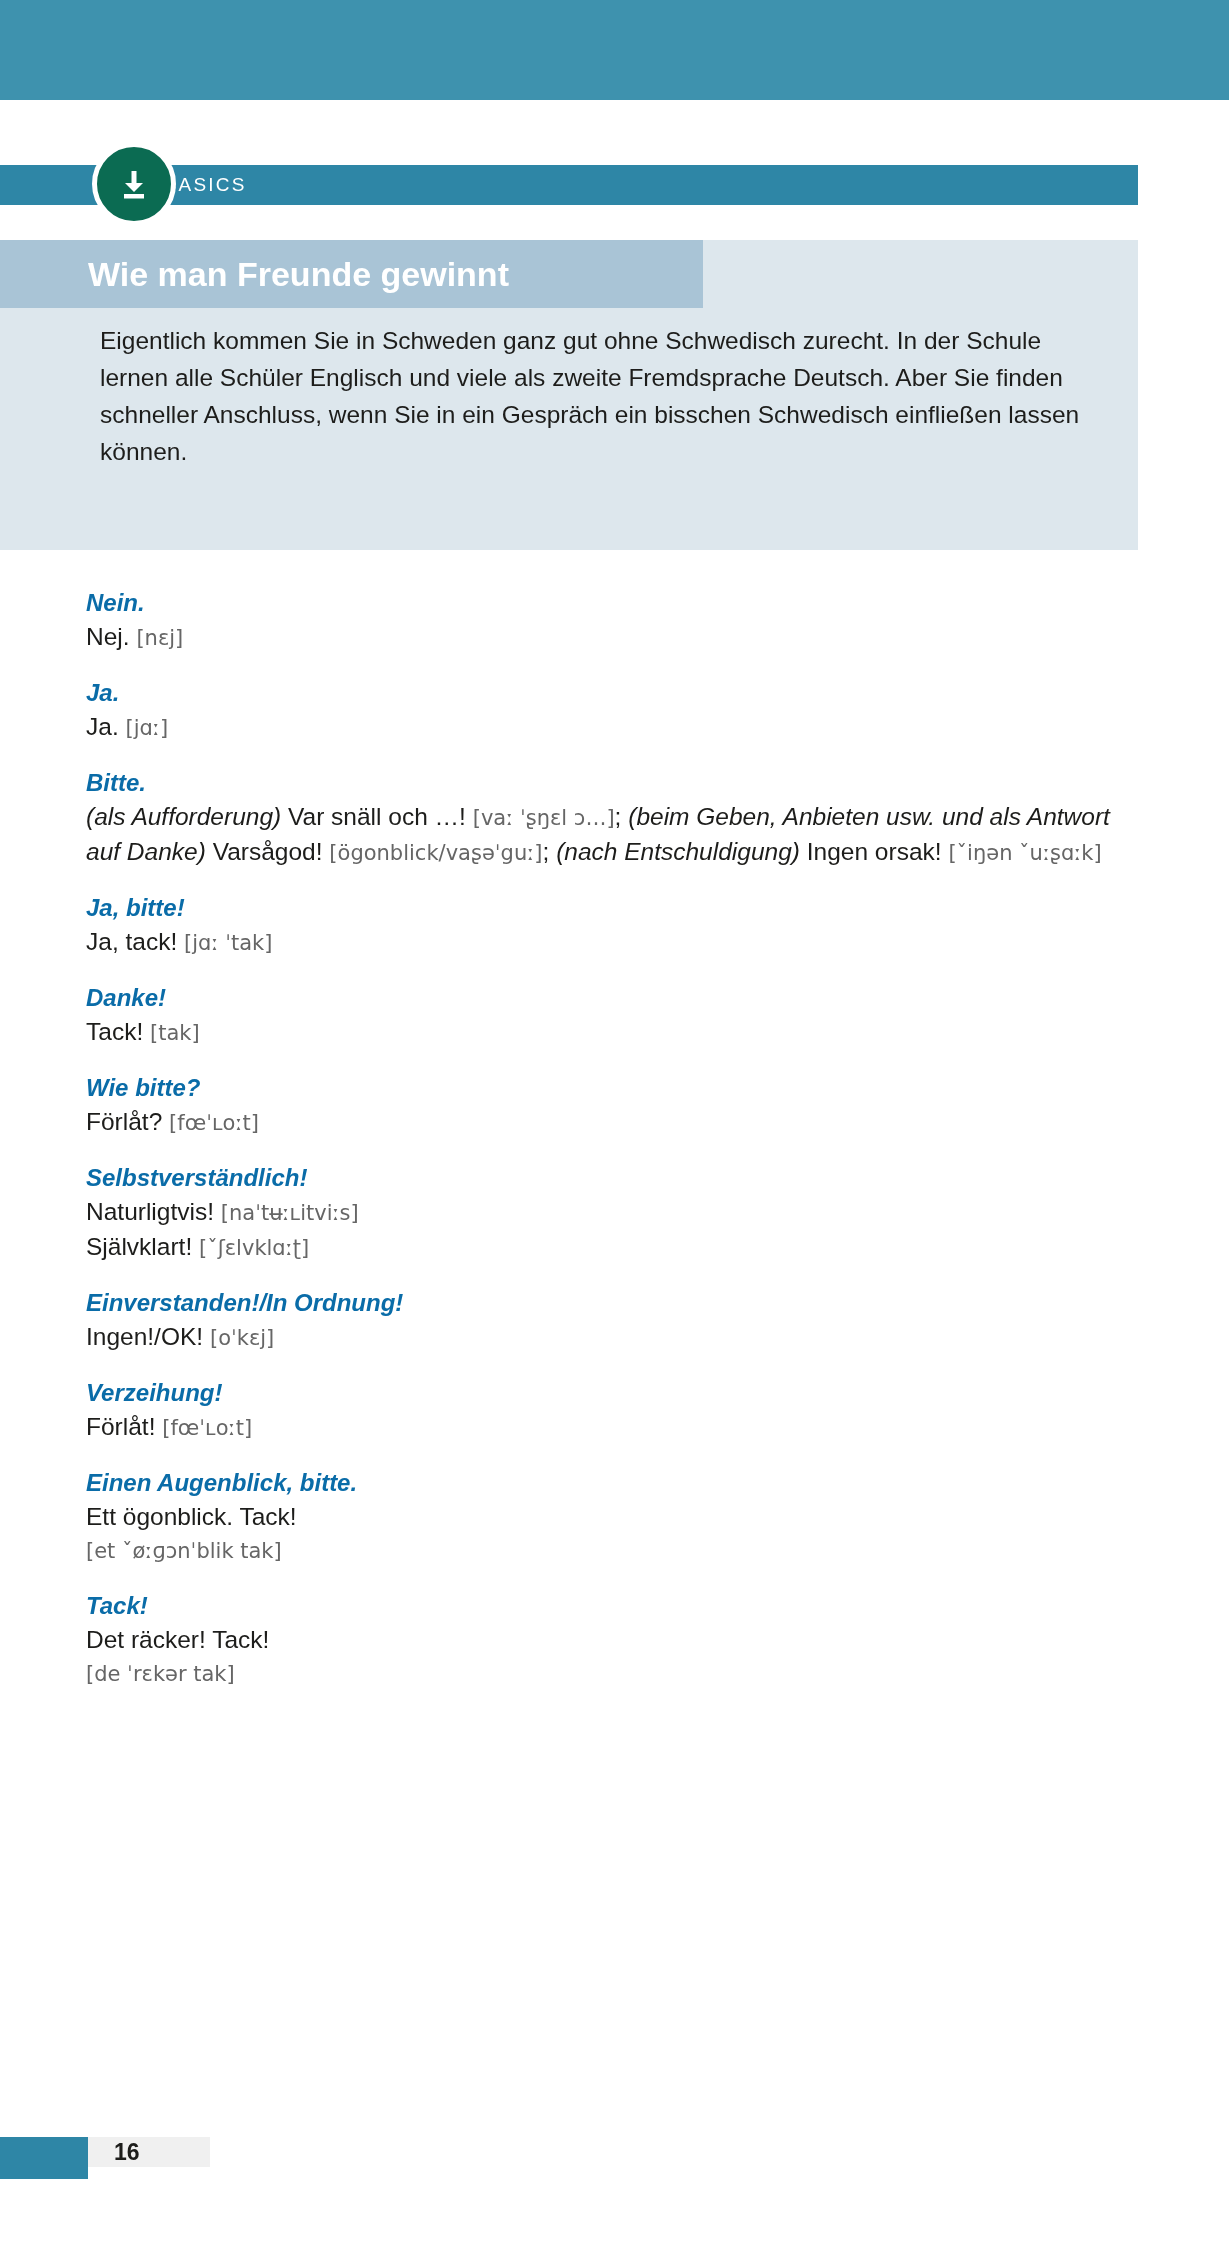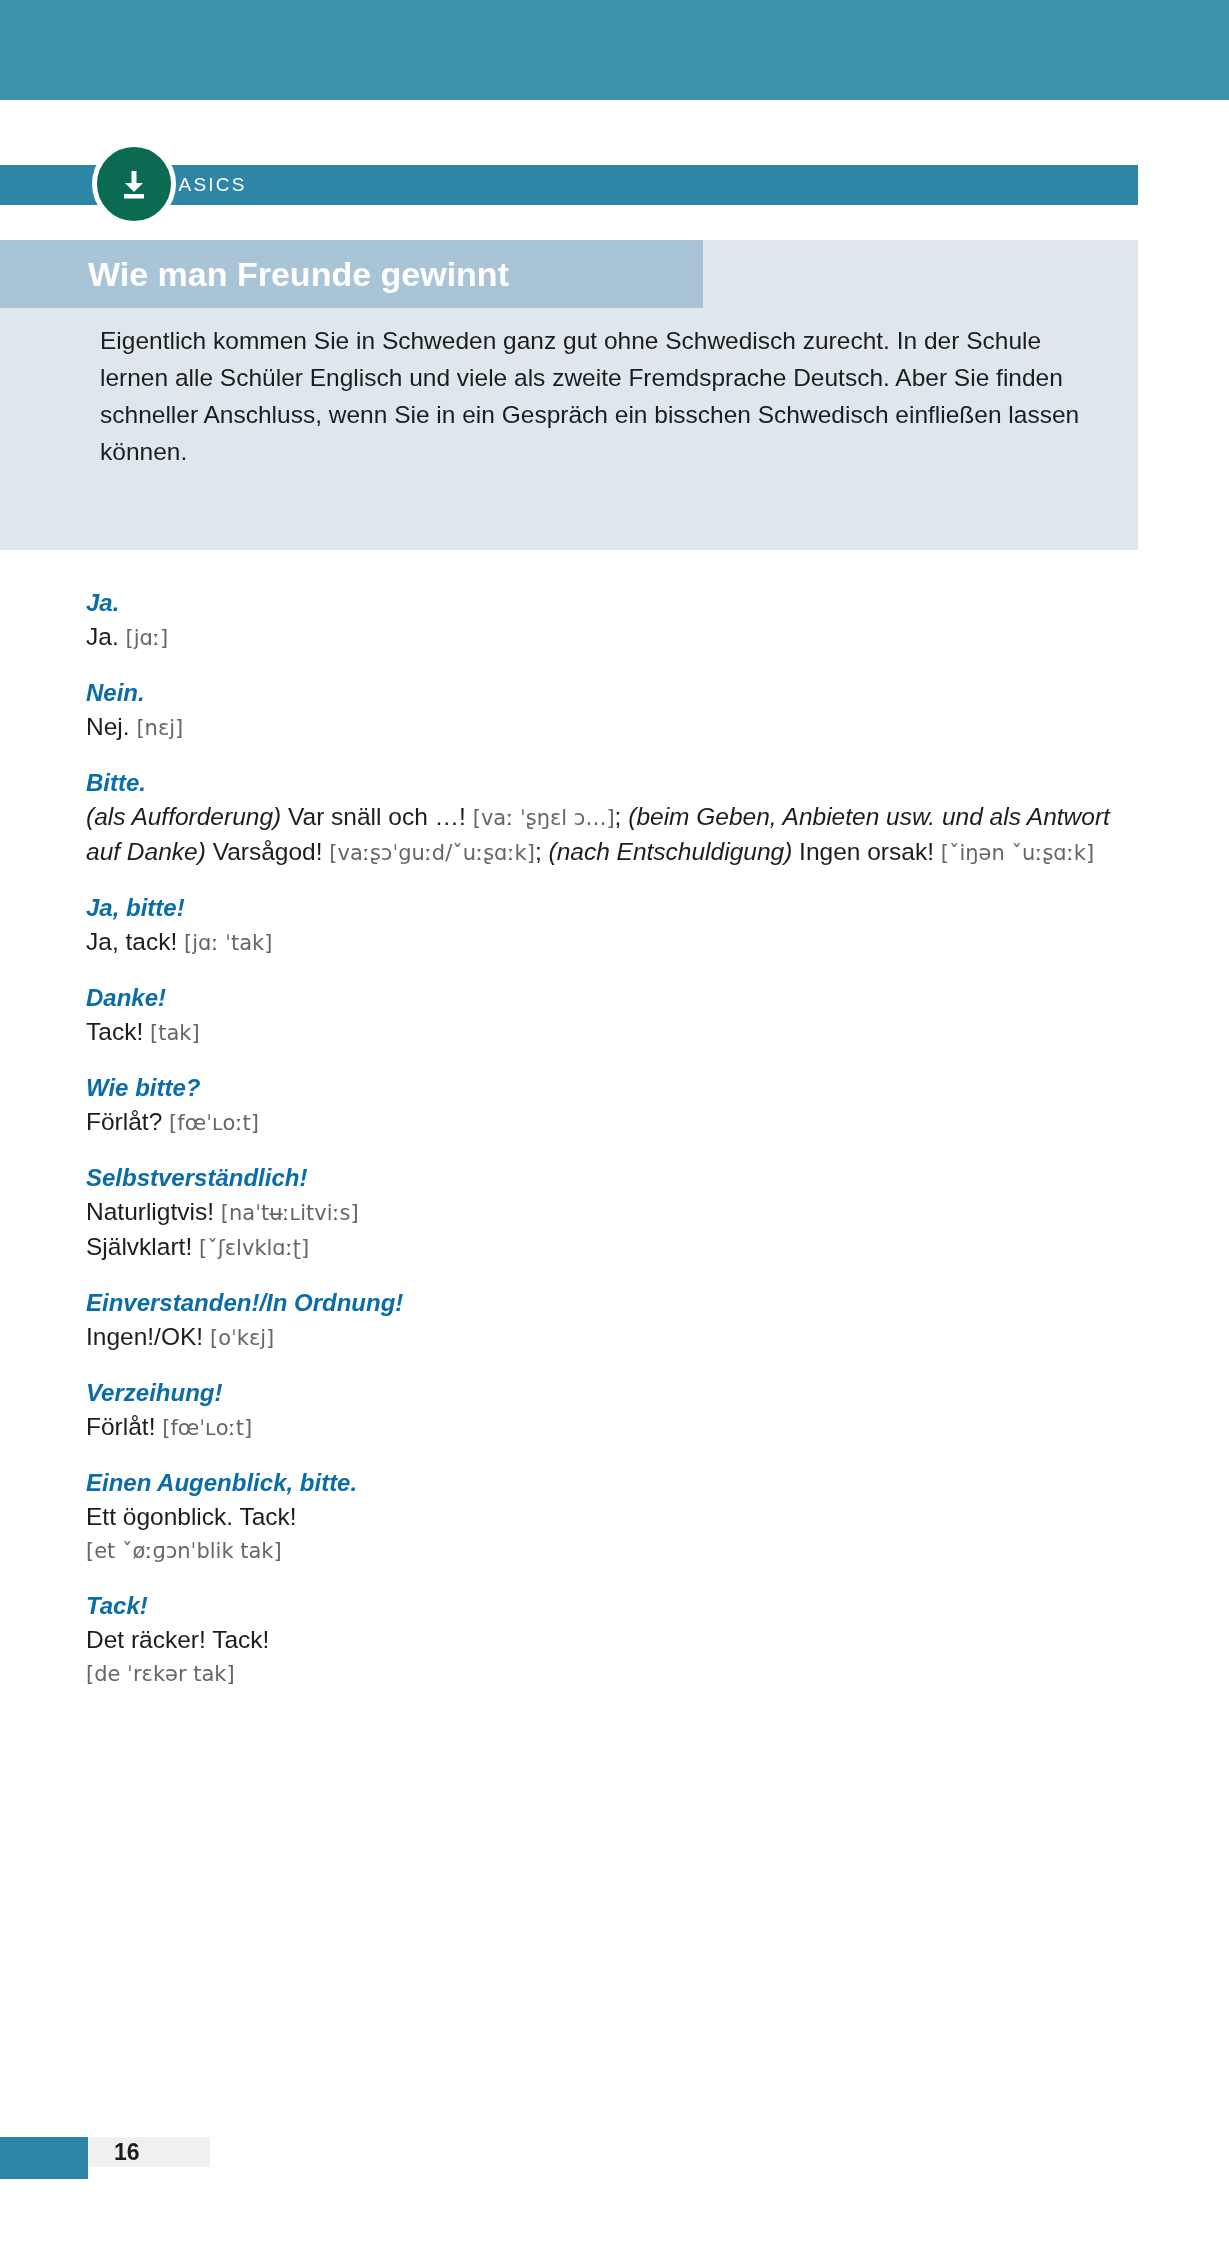--- a/index.html
+++ b/index.html
@@ -171,30 +171,30 @@
 
 <div class="intro-wrap">
   <div class="title-bar">
     <div class="title-text">Wie man Freunde gewinnt</div>
   </div>
   <div class="intro-text">Eigentlich kommen Sie in Schweden ganz gut ohne Schwedisch zurecht. In der Schule lernen alle Schüler Englisch und viele als zweite Fremdsprache Deutsch. Aber Sie finden schneller Anschluss, wenn Sie in ein Gespräch ein bisschen Schwedisch einfließen lassen können.</div>
 </div>
 
 <div class="entries" id="phrase-list">
     <div class="entry">
+      <div class="de">Nein.</div>
+      <div class="sv"><span>Nej.</span> <span class="ipa">[nɛj]</span></div>
+    </div>
+    <div class="entry">
       <div class="de">Ja.</div>
       <div class="sv"><span>Ja.</span> <span class="ipa">[jɑː]</span></div>
     </div>
     <div class="entry">
-      <div class="de">Nein.</div>
-      <div class="sv"><span>Nej.</span> <span class="ipa">[nɛj]</span></div>
-    </div>
-    <div class="entry">
       <div class="de">Bitte.</div>
-      <div class="sv"><i>(als Aufforderung)</i> Var snäll och …! <span class="ipa">[vaː ˈʂŋɛl ɔ…]</span>; <i>(beim Geben, Anbieten usw. und als Antwort auf Danke)</i> Varsågod! <span class="ipa">[vaːʂɔˈguːd/ˇuːʂɑːk]</span>; <i>(nach Entschuldigung)</i> Ingen orsak! <span class="ipa">[ˇiŋən ˇuːʂɑːk]</span></div>
+      <div class="sv"><i>(als Aufforderung)</i> Var snäll och …! <span class="ipa">[vaː ˈʂŋɛl ɔ…]</span>; <i>(beim Geben, Anbieten usw. und als Antwort auf Danke)</i> Varsågod! <span class="ipa">[ögonblick/vaʂəˈguː]</span>; <i>(nach Entschuldigung)</i> Ingen orsak! <span class="ipa">[ˇiŋən ˇuːʂɑːk]</span></div>
     </div>
     <div class="entry">
       <div class="de">Ja, bitte!</div>
       <div class="sv"><span>Ja, tack!</span> <span class="ipa">[jɑː ˈtak]</span></div>
     </div>
     <div class="entry">
       <div class="de">Danke!</div>
       <div class="sv"><span>Tack!</span> <span class="ipa">[tak]</span></div>
     </div>
     <div class="entry">

